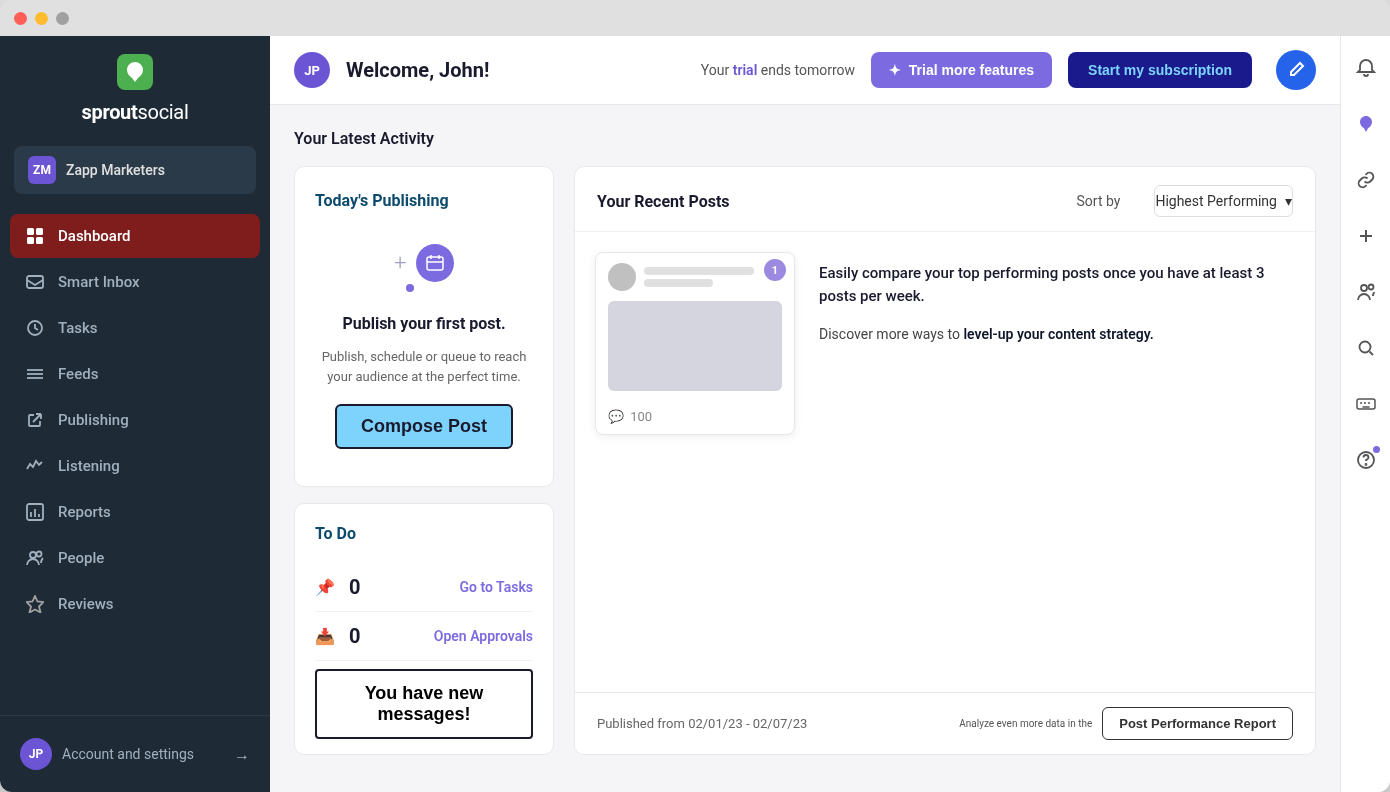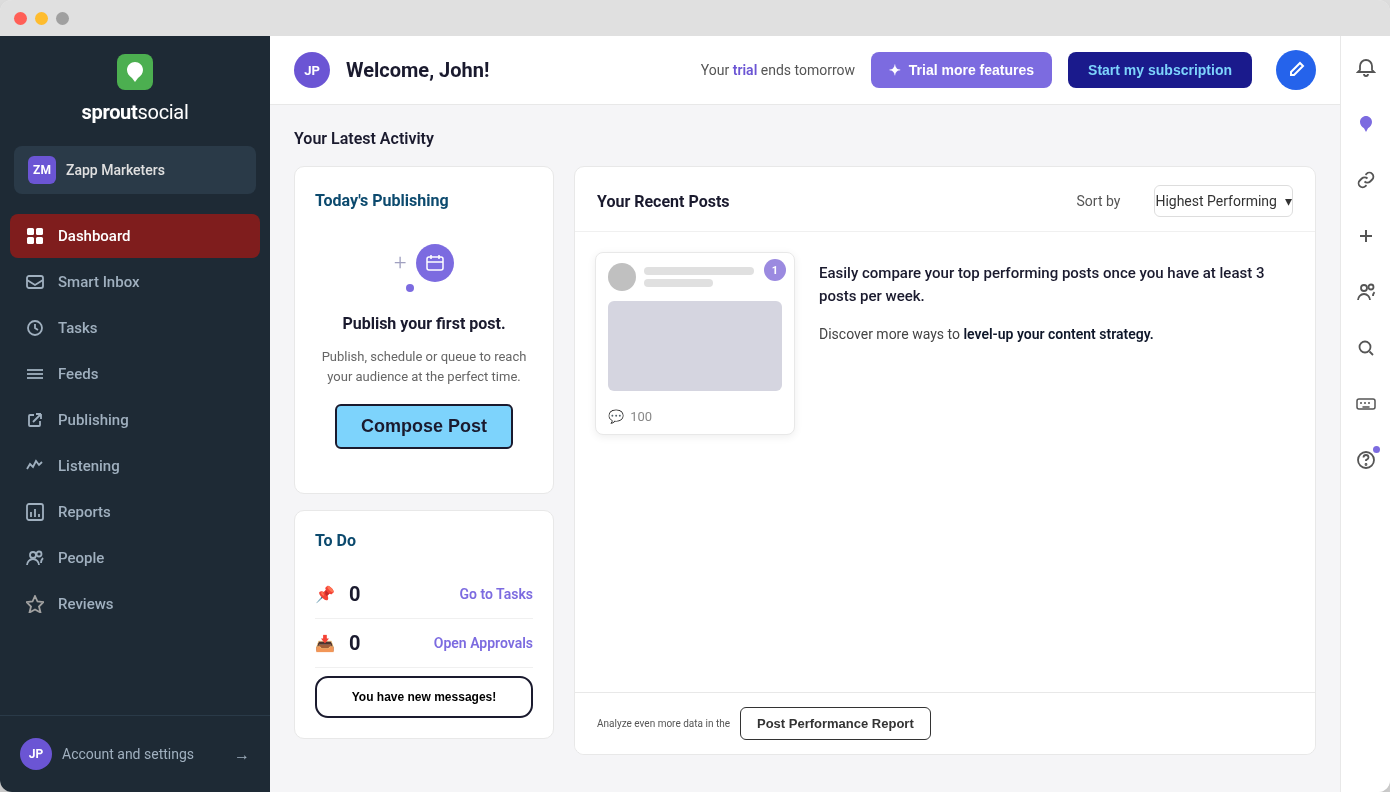--- a/index.html
+++ b/index.html
@@ -344,23 +344,23 @@
       color: #7c6be0;
       font-size: 14px;
       font-weight: 600;
       text-decoration: none;
       cursor: pointer;
     }
     .new-messages-btn {
       width: 100%;
       background: white;
       border: 2px solid #1a1a2e;
-      border-radius: 13px;
+      border-radius: 4px;
       padding: 12px;
-      font-size: 12px;
+      font-size: 18px;
       font-weight: 600;
       cursor: pointer;
       text-align: center;
       margin-top: 8px;
     }
     
     .recent-posts-card {
       flex: 1;
       display: flex;
       flex-direction: column;
@@ -782,20 +782,21 @@
                 <div class="post-text-area">
                   <div class="post-text-title">Easily compare your top performing posts once you have at least 3 posts per week.</div>
                   <div class="post-text-desc">
                     <span>Discover more ways to</span>
                     <span class="post-text-link">level-up your content strategy.</span>
                   </div>
                 </div>
               </div>
 
               <div class="recent-posts-footer">
+                <span class="published-dates">Published from 02/01/23 - 02/07/23</span>
                 <span class="analyze-text">Analyze even more data in the</span>
                 <button class="btn-report">Post Performance Report</button>
               </div>
             </div>
           </div>
         </div>
       </div>
     </div>
 
     <div class="right-rail">

